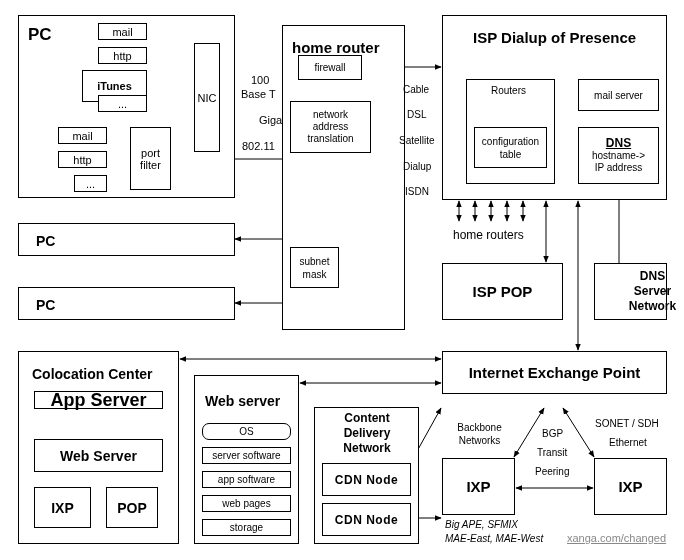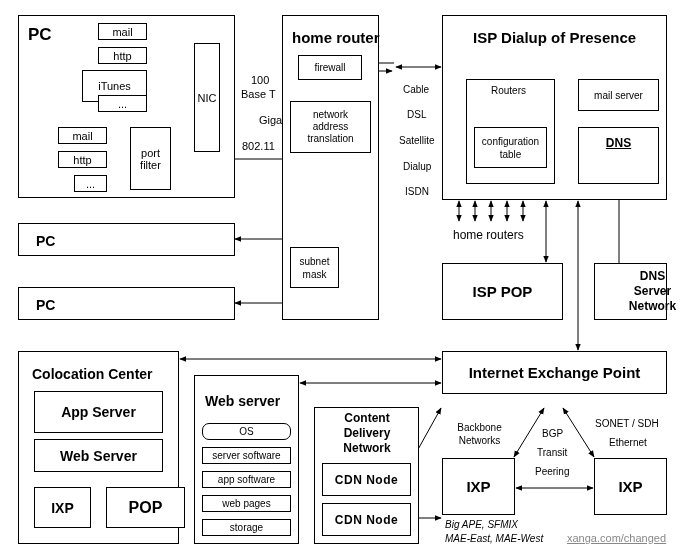--- a/index.html
+++ b/index.html
@@ -68,21 +68,21 @@
 
 <div class="box" style="left:18px;top:15px;width:217px;height:183px;">
   <div class="t b" style="left:9px;top:9px;font-size:17px;">PC</div>
 </div>
 <div class="box c md" style="left:98px;top:23px;width:49px;height:17px;">
     <span>mail</span>
   </div>
 <div class="box c md" style="left:98px;top:47px;width:49px;height:17px;">
     <span>http</span>
   </div>
-<div class="box c md" style="left:82px;top:70px;width:65px;height:32px;">
+<div class="box c md" style="left:82px;top:70px;width:65px;height:32px;font-weight:bold;">
     <span>iTunes</span>
   </div>
 <div class="box c md" style="left:98px;top:95px;width:49px;height:17px;">
     <span>...</span>
   </div>
 <div class="box c md" style="left:194px;top:43px;width:26px;height:109px;">
     <span>NIC</span>
   </div>
 <div class="box c md" style="left:130px;top:127px;width:41px;height:63px;white-space:pre-line;"><span>port
 filter</span></div>
@@ -94,21 +94,21 @@
   </div>
 <div class="box c md" style="left:74px;top:175px;width:33px;height:17px;">
     <span>...</span>
   </div>
 
 <div class="t md" style="left:251px;top:74px;">100</div>
 <div class="t md" style="left:241px;top:88px;">Base T</div>
 <div class="t md" style="left:259px;top:114px;">Gigabit</div>
 <div class="t md" style="left:242px;top:140px;">802.11</div>
 
-<div class="box" style="left:282px;top:15px;width:97px;height:305px;">
+<div class="box" style="left:282px;top:25px;width:123px;height:305px;">
   <div class="t b" style="left:9px;top:13px;font-size:15px;">home router</div>
 </div>
 <div class="box c sm" style="left:298px;top:55px;width:64px;height:25px;">
     <span>firewall</span>
   </div>
 <div class="box c sm" style="left:290px;top:101px;width:81px;height:52px;white-space:normal;padding:0 16px;line-height:12px;">
     <span>network address translation</span>
   </div>
 <div class="box c sm" style="left:290px;top:247px;width:49px;height:41px;white-space:normal;padding:0 6px;line-height:13px;">
     <span>subnet mask</span>
@@ -127,50 +127,51 @@
   <div class="t sm" style="left:24px;top:5px;">Routers</div>
 </div>
 <div class="box c sm" style="left:474px;top:127px;width:73px;height:41px;white-space:normal;line-height:13px;padding:0 3px;">
     <span>configuration table</span>
   </div>
 <div class="box c sm" style="left:578px;top:79px;width:81px;height:32px;">
     <span>mail server</span>
   </div>
 <div class="box" style="left:578px;top:127px;width:81px;height:57px;text-align:center;">
   <div class="b" style="font-size:12px;margin-top:8px;text-decoration:underline;">DNS</div>
+  <div class="sm" style="white-space:normal;line-height:12px;padding:0 8px;">hostname-&gt; IP address</div>
 </div>
 <div class="t md" style="left:453px;top:228px;font-size:12px;">home routers</div>
 
 <div class="box" style="left:18px;top:223px;width:217px;height:33px;">
   <div class="t b" style="left:17px;top:9px;font-size:14px;">PC</div>
 </div>
 <div class="box" style="left:18px;top:287px;width:217px;height:33px;">
   <div class="t b" style="left:17px;top:9px;font-size:14px;">PC</div>
 </div>
 
 <div class="box c b" style="left:442px;top:263px;width:121px;height:57px;font-size:15px;">
     <span>ISP POP</span>
   </div>
 <div class="box c b" style="left:594px;top:263px;width:73px;height:57px;font-size:12px;white-space:normal;line-height:15px;padding-left:44px;">
     <span>DNS Server Network</span>
   </div>
 
 <div class="box" style="left:18px;top:351px;width:161px;height:193px;">
   <div class="t b" style="left:13px;top:14px;font-size:14px;">Colocation Center</div>
 </div>
-<div class="box c b" style="left:34px;top:391px;width:129px;height:42px;font-size:14px;">
+<div class="box c b" style="left:34px;top:391px;width:129px;height:18px;font-size:18px;">
     <span>App Server</span>
   </div>
 <div class="box c b" style="left:34px;top:439px;width:129px;height:33px;font-size:14px;">
     <span>Web Server</span>
   </div>
 <div class="box c b" style="left:34px;top:487px;width:57px;height:41px;font-size:14px;">
     <span>IXP</span>
   </div>
-<div class="box c b" style="left:106px;top:487px;width:79px;height:41px;font-size:16px;">
+<div class="box c b" style="left:106px;top:487px;width:52px;height:41px;font-size:14px;">
     <span>POP</span>
   </div>
 
 <div class="box" style="left:194px;top:375px;width:105px;height:169px;">
   <div class="t b" style="left:10px;top:17px;font-size:14px;">Web server</div>
 </div>
 <div class="box c sm" style="left:202px;top:423px;width:89px;height:17px;border-radius:7px;">
     <span>OS</span>
   </div>
 <div class="box c sm" style="left:202px;top:447px;width:89px;height:17px;">

